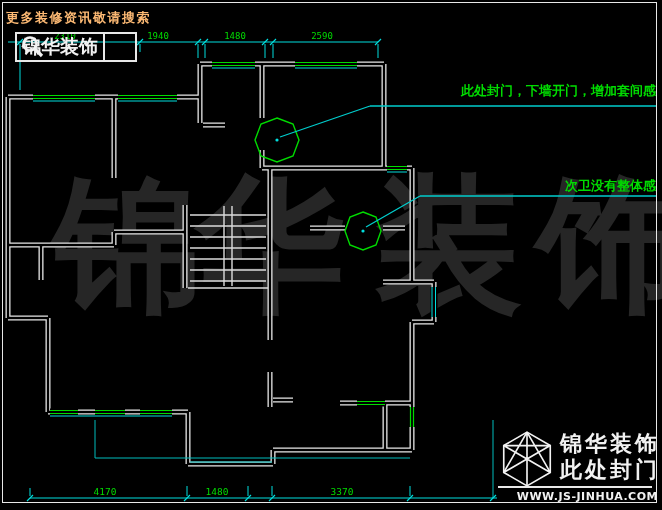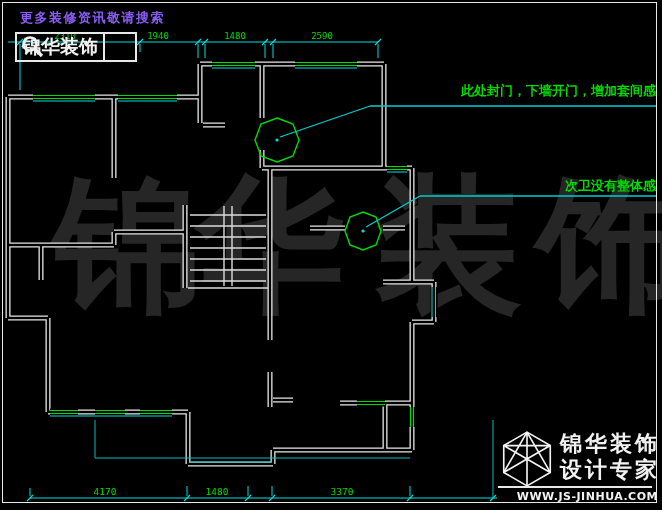--- a/index.html
+++ b/index.html
@@ -5,21 +5,21 @@
   html,body{margin:0;padding:0;background:#000;}
   #stage{position:relative;width:662px;height:510px;background:#000;overflow:hidden;
          font-family:"DejaVu Sans",sans-serif;}
   
   #frame{position:absolute;left:2px;top:2px;width:655px;height:501px;
          border:1px solid #e8e8e8;box-sizing:border-box;pointer-events:none;}
   
   .wm{position:absolute;font-family:"DejaVu Serif",serif;font-weight:bold;
       font-size:148px;line-height:1;color:#262626;top:170px;}
   
-  #slogan{position:absolute;left:20px;top:9px;color:#8b5cf6;font-weight:bold;
+  #slogan{position:absolute;left:6px;top:9px;color:#fdba74;font-weight:bold;
           font-size:13px;letter-spacing:1.5px;}
   #search-box{position:absolute;left:15px;top:32px;width:122px;height:30px;
               border:2px solid #e8e8e8;box-sizing:border-box;display:flex;}
   #search-box .brand-cell{width:86px;display:flex;align-items:center;justify-content:center;
               color:#f2f2f2;font-weight:bold;font-size:19px;border-right:2px solid #e8e8e8;
               font-family:"DejaVu Serif",serif;white-space:nowrap;overflow:hidden;}
   #search-box .icon-cell{flex:1;display:flex;align-items:center;justify-content:center;}
   
   #footer-logo{position:absolute;left:494px;top:428px;width:164px;height:76px;}
   #footer-logo .rows{position:absolute;left:66px;top:2px;color:#f2f2f2;font-weight:bold;
@@ -145,20 +145,20 @@
     <svg width="62" height="62" viewBox="0 0 60 60" style="position:absolute;left:2px;top:0px;">
       <g fill="none" stroke="#f2f2f2" stroke-width="1.6">
         <polygon points="30,4 52.5,17 52.5,43 30,56 7.5,43 7.5,17"></polygon>
         <path d="M30,56 L30,30 M7.5,17 L30,30 M52.5,17 L30,30
                  M30,4 L30,30 M7.5,17 L52.5,43 M52.5,17 L7.5,43
                  M30,4 L7.5,43 M30,4 L52.5,43 M7.5,17 L52.5,17"></path>
       </g>
     </svg>
     <div class="rows">
       <div>锦华装饰</div>
-      <div>设计专家</div>
+      <div>此处封门</div>
     </div>
     <div class="rule"></div>
     <div class="site">WWW.JS-JINHUA.COM</div>
   </div>
 
   <div id="frame"></div>
 </div>
 
 </body></html>

